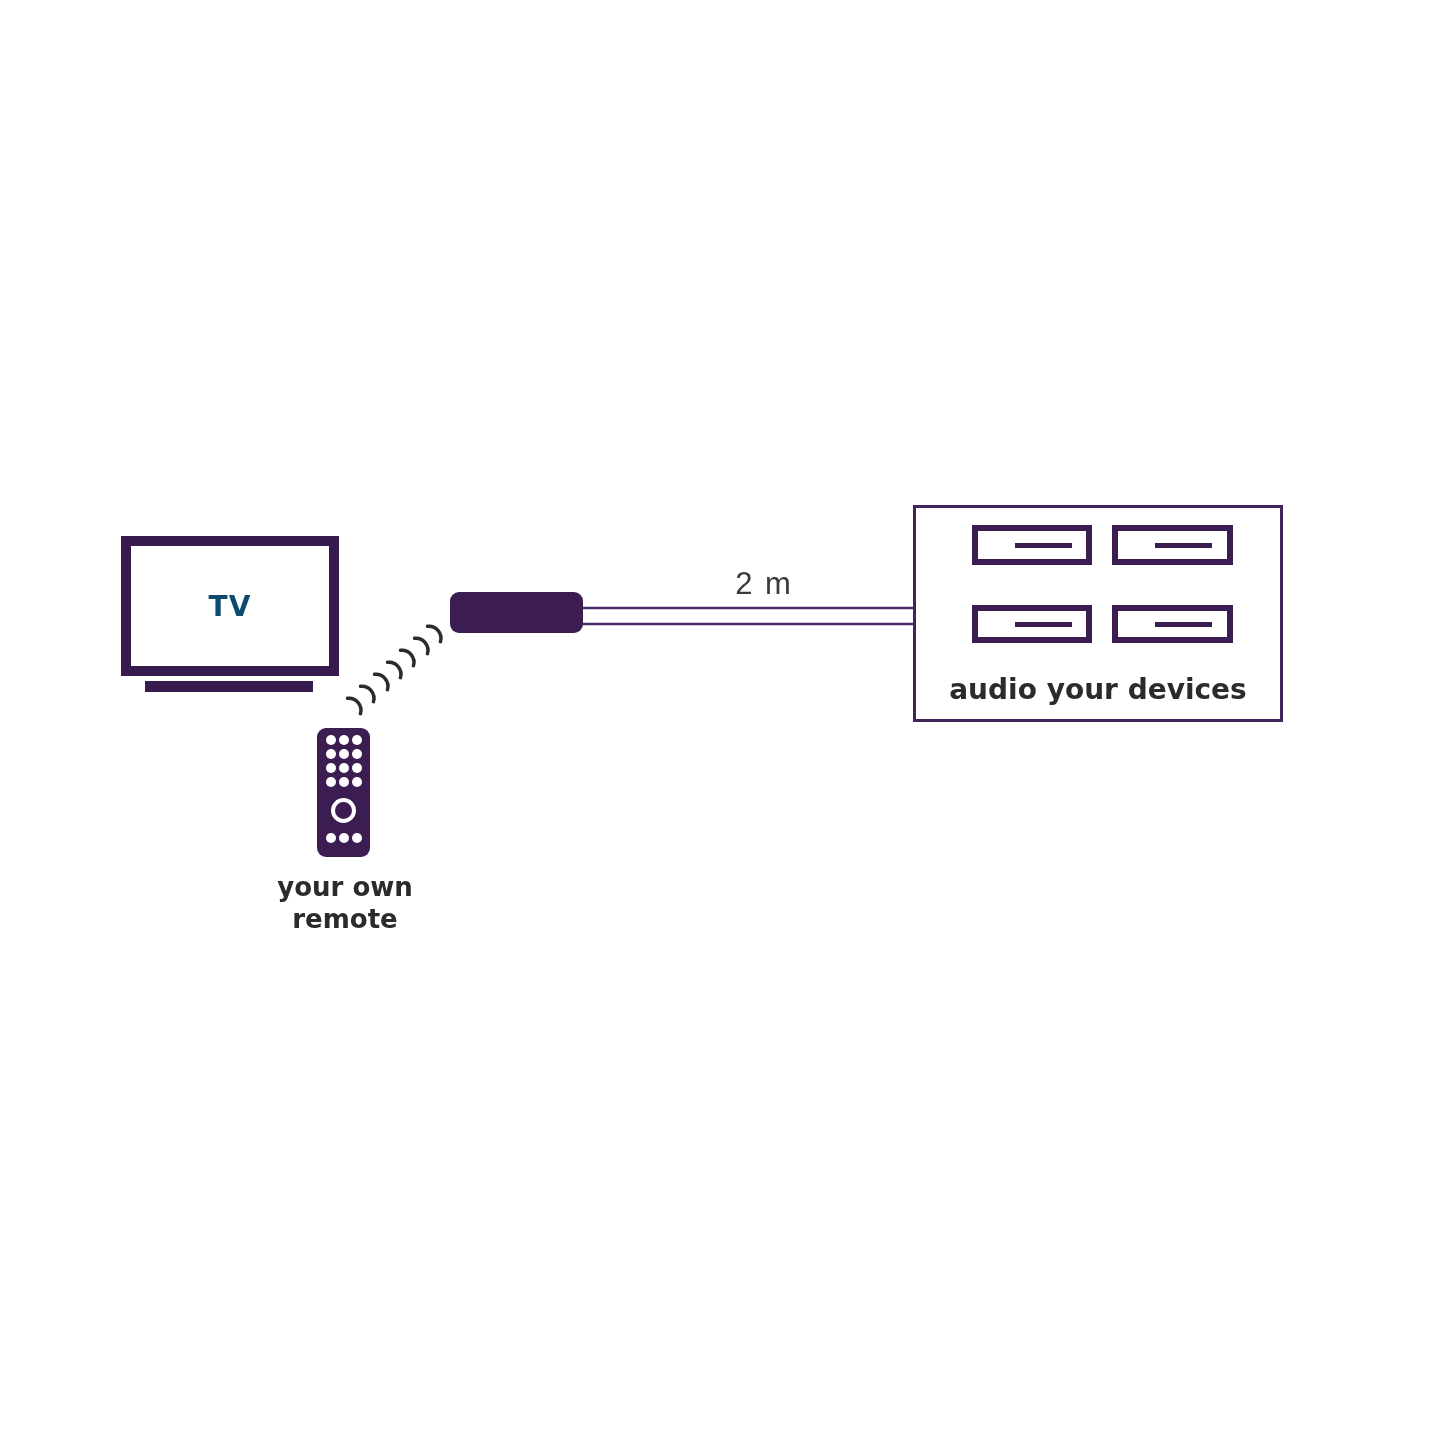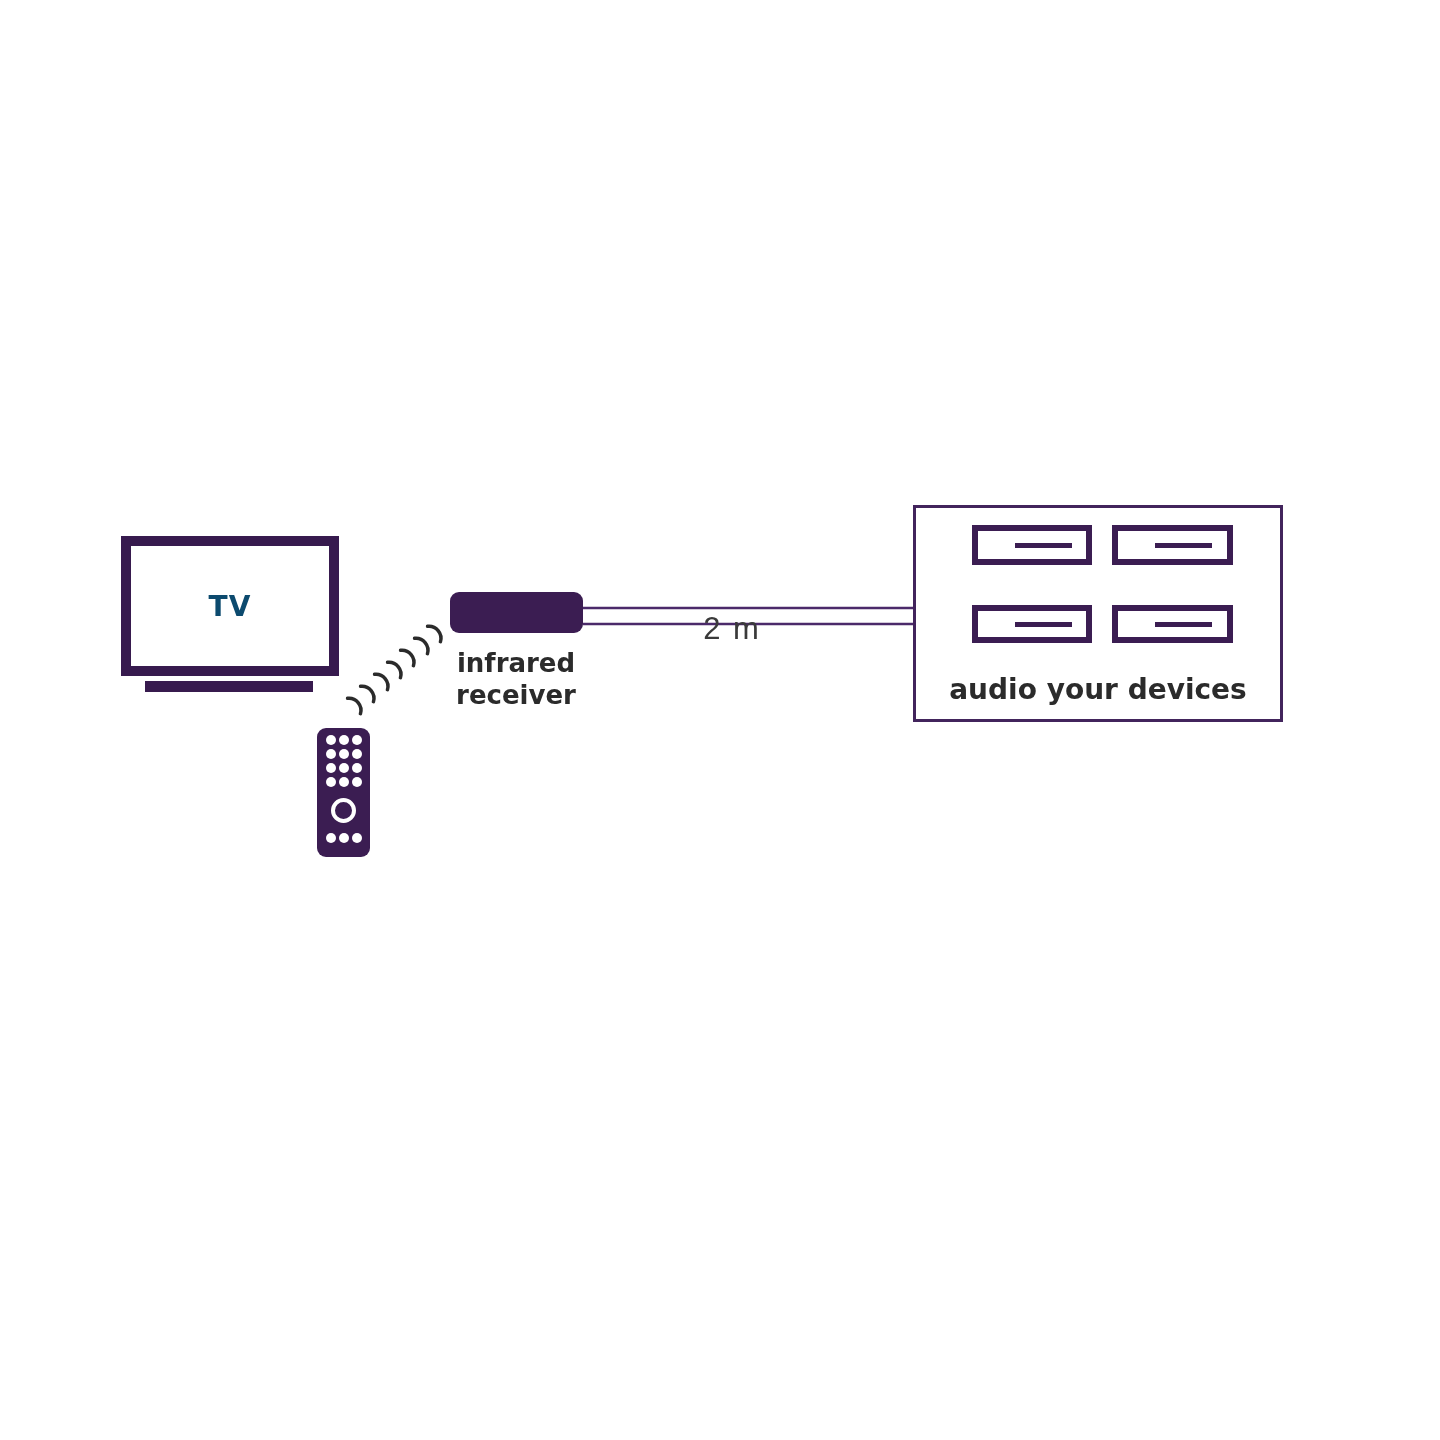--- a/index.html
+++ b/index.html
@@ -34,23 +34,23 @@
 
   
   .caption {
     font-weight:700; color:#2b2b2b; text-align:center;
     white-space:pre-line; line-height:32px; font-size:26px;
   }
   #remote-label   { left:245px; top:871px; width:200px; }
   #receiver-label { left:416px; top:647px; width:200px; }
   #devices-label  { left:913px; top:674px; width:370px; font-size:28px; }
   #cable-length-label {
-    left:632px; top:566px; width:200px; text-align:center;
+    left:664px; top:566px; width:200px; text-align:center;
     font-family:"Liberation Sans",sans-serif;
-    font-size:31px; font-weight:400; color:#3a3a3a; letter-spacing:2px;margin-top:45px;
+    font-size:31px; font-weight:400; color:#3a3a3a; letter-spacing:2px;
   }
 
   
   #receiver { left:450px; top:592px; width:133px; height:41px; background:#3b1d52; border-radius:9px; }
 
   
   #devices-box {
     left:913px; top:505px; width:370px; height:217px;
     box-sizing:border-box; border:3px solid #42245c; background:#ffffff;
   }
@@ -111,24 +111,24 @@
       <span class="dot"></span>
       <span class="dot"></span>
     </div>
     <div class="ring"></div>
     <div class="bottomrow">
       <span class="dot"></span>
       <span class="dot"></span>
       <span class="dot"></span>
     </div>
   </div>
+  <div id="remote-label" class="abs caption">your own
+remote</div>
 
   <div id="receiver" class="abs"></div>
-  <div id="receiver-label" class="abs caption">infrared
-receiver</div>
 
   <div id="cable-length-label" class="abs">2 m</div>
 
   <div id="devices-box" class="abs"></div>
   <div id="device-1" class="abs device">
     <span class="dash"></span>
   </div>
   <div id="device-2" class="abs device">
     <span class="dash"></span>
   </div>

